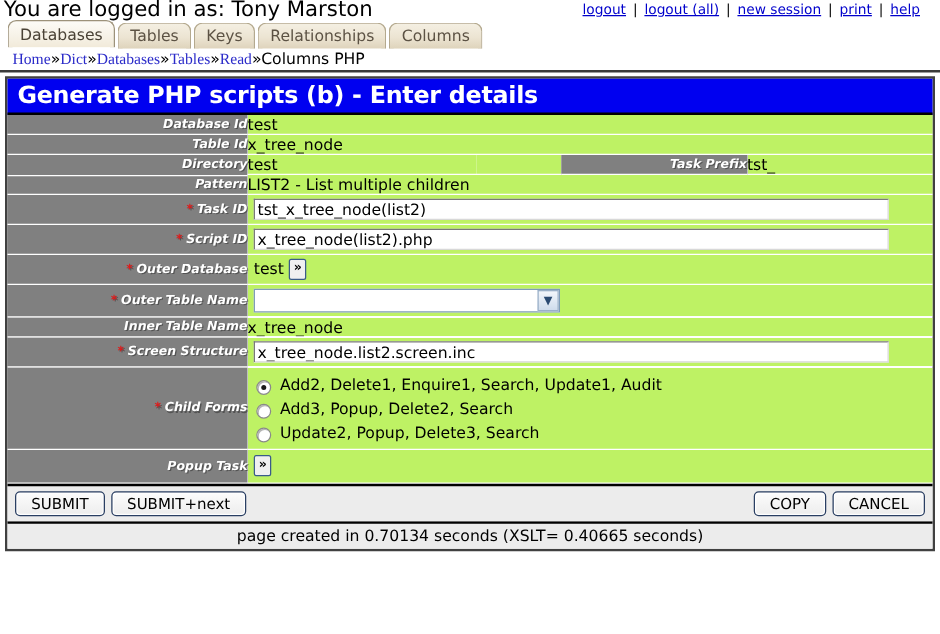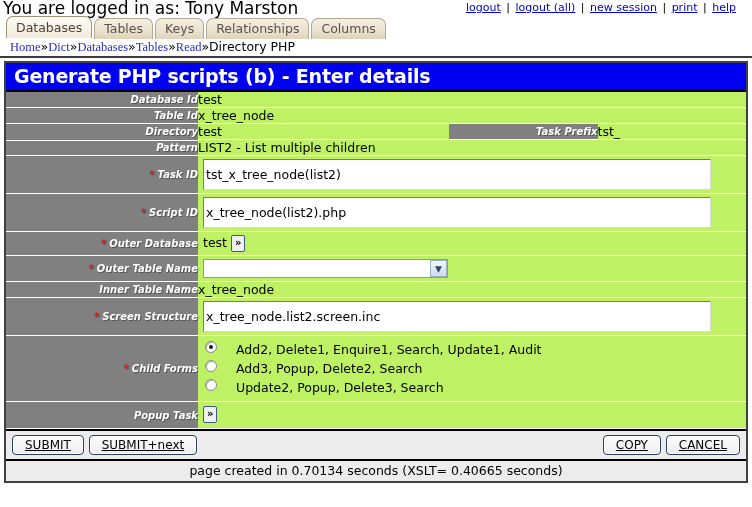--- a/index.html
+++ b/index.html
@@ -68,21 +68,21 @@
   .val{
     background:#bef264;padding:2px 0 2px 5px;
     font-size:12.5px;color:#000;
     border-bottom:1px solid #fff;
     white-space:nowrap;overflow:hidden;
   }
 
   input.txt{
     font-family:"DejaVu Sans","Liberation Sans",sans-serif;
     font-size:12.5px;color:#000;
-    height:31px;box-sizing:border-box;
+    height:17px;box-sizing:border-box;
     padding:1px 2px;
     background:#fff;
     border:1px solid;
     border-color:#7a7a7a #d8d8d8 #d8d8d8 #7a7a7a;
     outline:none;
   }
   input.txt.wide{width:508px;}
   input.txt.mid{width:300px;}
 
   select.sel{
@@ -106,21 +106,21 @@
     display:inline-block;
     font-size:10px;line-height:12px;font-weight:bold;
     padding:1px 3px 2px 3px;
     background:#f0f0f0;
     border:1px solid #3b5c8a;
     border-radius:2px;
     color:#000;cursor:pointer;
     vertical-align:middle;
     font-family:"DejaVu Sans","Liberation Sans",sans-serif;
   }
-  .radio-row{display:flex;align-items:flex-start;line-height:17px;padding:1px 0;gap:12px;}
+  .radio-row{display:flex;align-items:flex-end;line-height:17px;padding:1px 0;}
   .radio-row .rb{
     width:12px;height:12px;border-radius:50%;
     border:1px solid #8a8a8a;
     background:#fff;
     box-shadow:inset 1px 1px 0 #b5b5b5;
     margin-right:7px;margin-left:2px;
     box-sizing:border-box;position:relative;flex:none;
   }
   .radio-row .rb.on::after{
     content:"";position:absolute;left:3px;top:3px;
@@ -132,21 +132,20 @@
     background:#ececec;border-top:2px solid #000;
     padding:4px 6px;position:relative;height:20px;
   }
   .btn{
     font-family:"DejaVu Sans","Liberation Sans",sans-serif;
     font-size:12px;color:#000;
     background:linear-gradient(to bottom,#fcfcfc,#ededed);
     border:1px solid #2a3f63;border-radius:4px;
     padding:2px 12px;cursor:pointer;
     box-shadow:inset 0 0 0 1px #fff;
-    text-decoration:underline;
   }
   .btnbar .left{position:absolute;left:6px;top:4px;}
   .btnbar .right{position:absolute;right:6px;top:4px;}
   .btn + .btn{margin-left:1px;}
 
   .footer{
     background:#ececec;border-top:2px solid #000;
     text-align:center;font-size:12.5px;
     padding:2px 0 3px 0;color:#000;
   }
@@ -167,21 +166,21 @@
     <span class="sep">|</span>
     <a href="#">help</a>
   </span>
 </div>
 
 <div class="tabstrip">
   <span class="tab active">Databases</span><span class="tab">Tables</span><span class="tab">Keys</span><span class="tab">Relationships</span><span class="tab">Columns</span>
 </div>
 
 <div class="crumbs">
-  <a href="#">Home</a><span class="sep">»</span><a href="#">Dict</a><span class="sep">»</span><a href="#">Databases</a><span class="sep">»</span><a href="#">Tables</a><span class="sep">»</span><a href="#">Read</a><span class="sep">»</span><span>Directory PHP</span>
+  <a href="#">Home</a><span class="sep">»</span><a href="#">Dict</a><span class="sep">»</span><a href="#">Databases</a><span class="sep">»</span><a href="#">Tables</a><span class="sep">»</span><a href="#">Read</a><span class="sep">»</span><span>Columns PHP</span>
 </div>
 
 <div class="panel">
 
   <div class="title">Generate PHP scripts (b) - Enter details</div>
 
   <table class="form">
     <colgroup>
       <col style="width:192px">
       <col>

